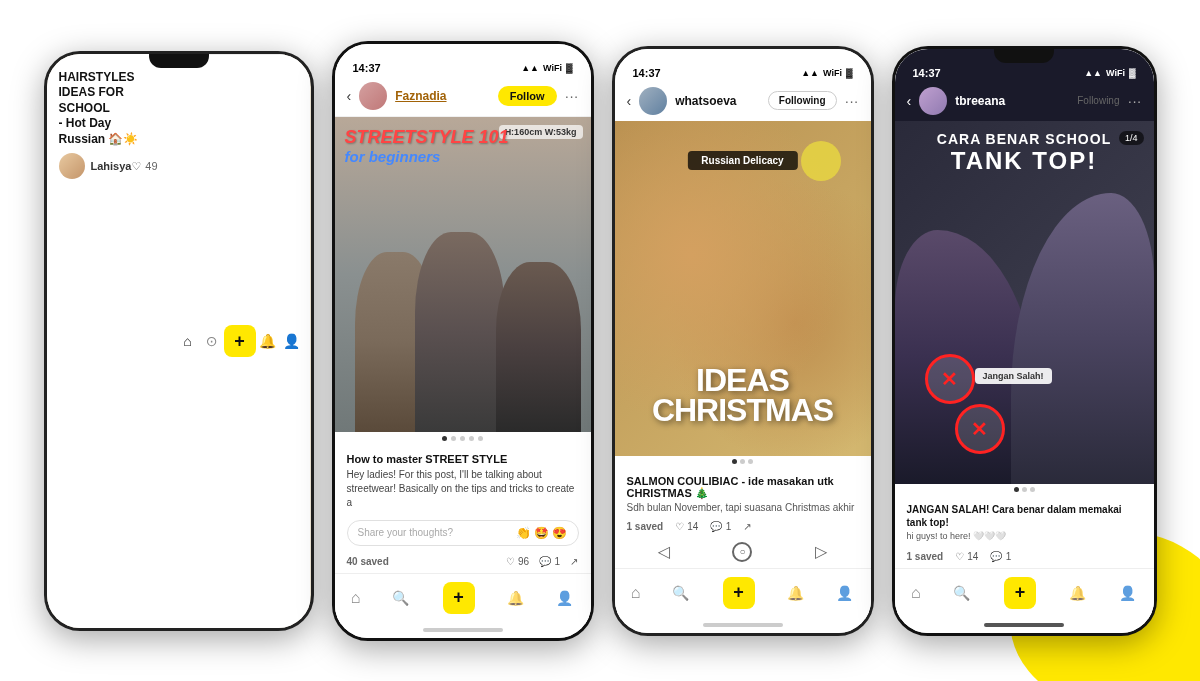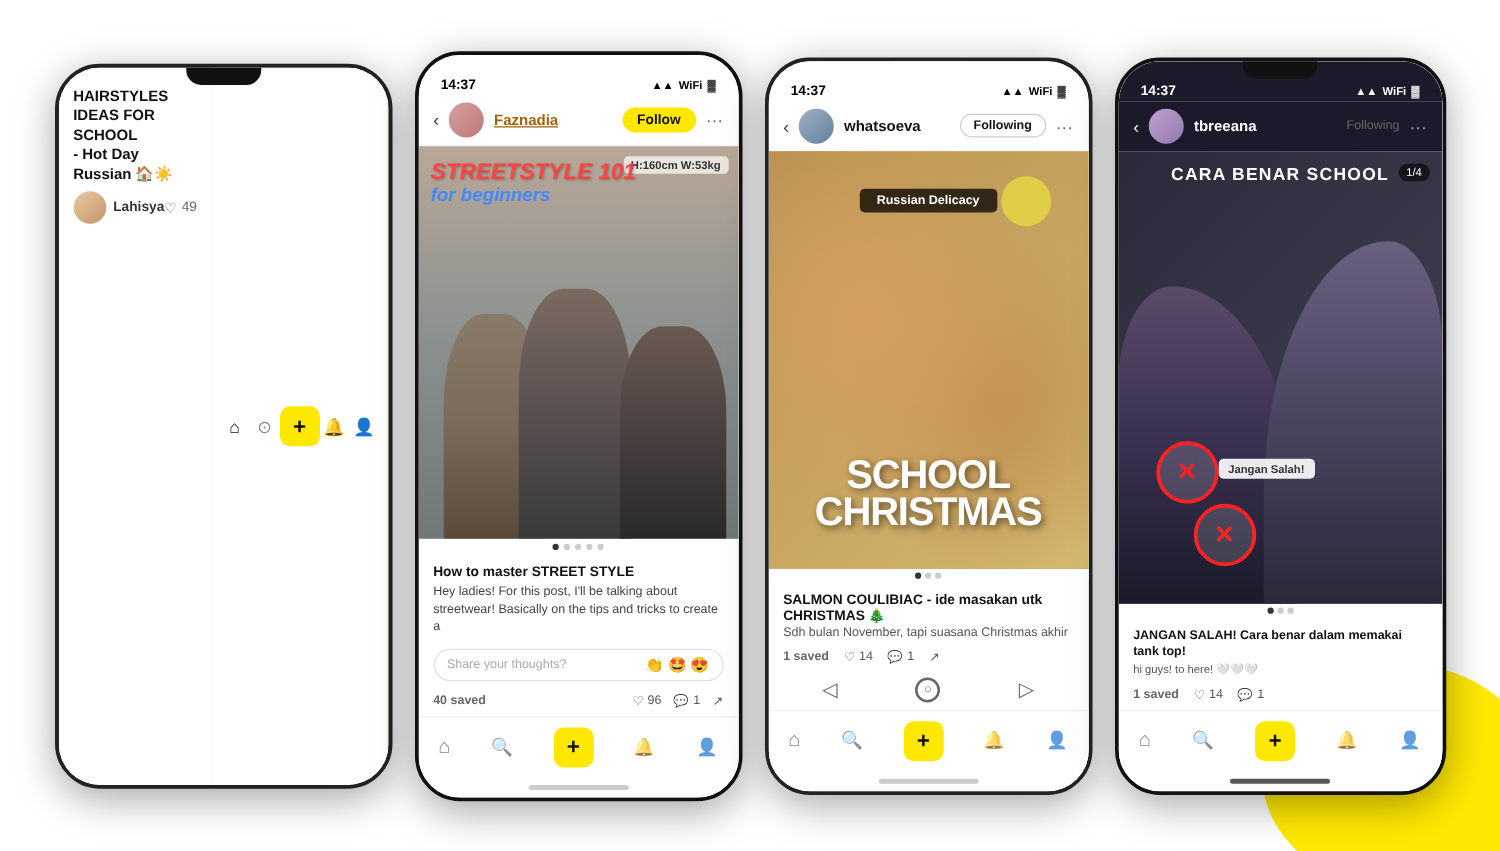--- a/index.html
+++ b/index.html
@@ -1072,21 +1072,21 @@
         <span class="p3-username">whatsoeva</span>
         <button class="following-btn">Following</button>
         <span class="more-btn">···</span>
       </div>
 
       <div class="salmon-image-area">
         <div class="salmon-food-bg"></div>
         <div class="lemon-shape"></div>
         <div class="russian-delicacy-badge">Russian Delicacy</div>
         <div class="salmon-text-overlay">
-          <div class="salmon-title">SCHOOL</div>
+          <div class="salmon-title">IDEAS</div>
           <div class="salmon-title">CHRISTMAS</div>
         </div>
       </div>
 
       <div class="dot-indicator-row">
         <div class="dot active"></div>
         <div class="dot"></div>
         <div class="dot"></div>
       </div>
 
@@ -1144,20 +1144,21 @@
         <span class="back-arrow" style="color:#fff;">‹</span>
         <div class="p4-avatar"></div>
         <span class="p4-username" style="color:#fff;">tbreeana</span>
         <span class="following-label">Following</span>
         <span class="more-btn" style="color:#aaa;">···</span>
       </div>
 
       <div class="tanktop-image-area">
         <div class="tanktop-title-overlay">
           <div class="tanktop-title-1">CARA BENAR SCHOOL</div>
+          <div class="tanktop-title-2">TANK TOP!</div>
         </div>
         <div class="page-num-badge">1/4</div>
         <div class="tanktop-person-left"></div>
         <div class="tanktop-person-right"></div>
 
         <div class="wrong-circle" style="bottom:80px; left:30px;">
           <span class="wrong-x">✕</span>
         </div>
         <div class="wrong-circle" style="bottom:30px; left:60px;">
           <span class="wrong-x">✕</span>

